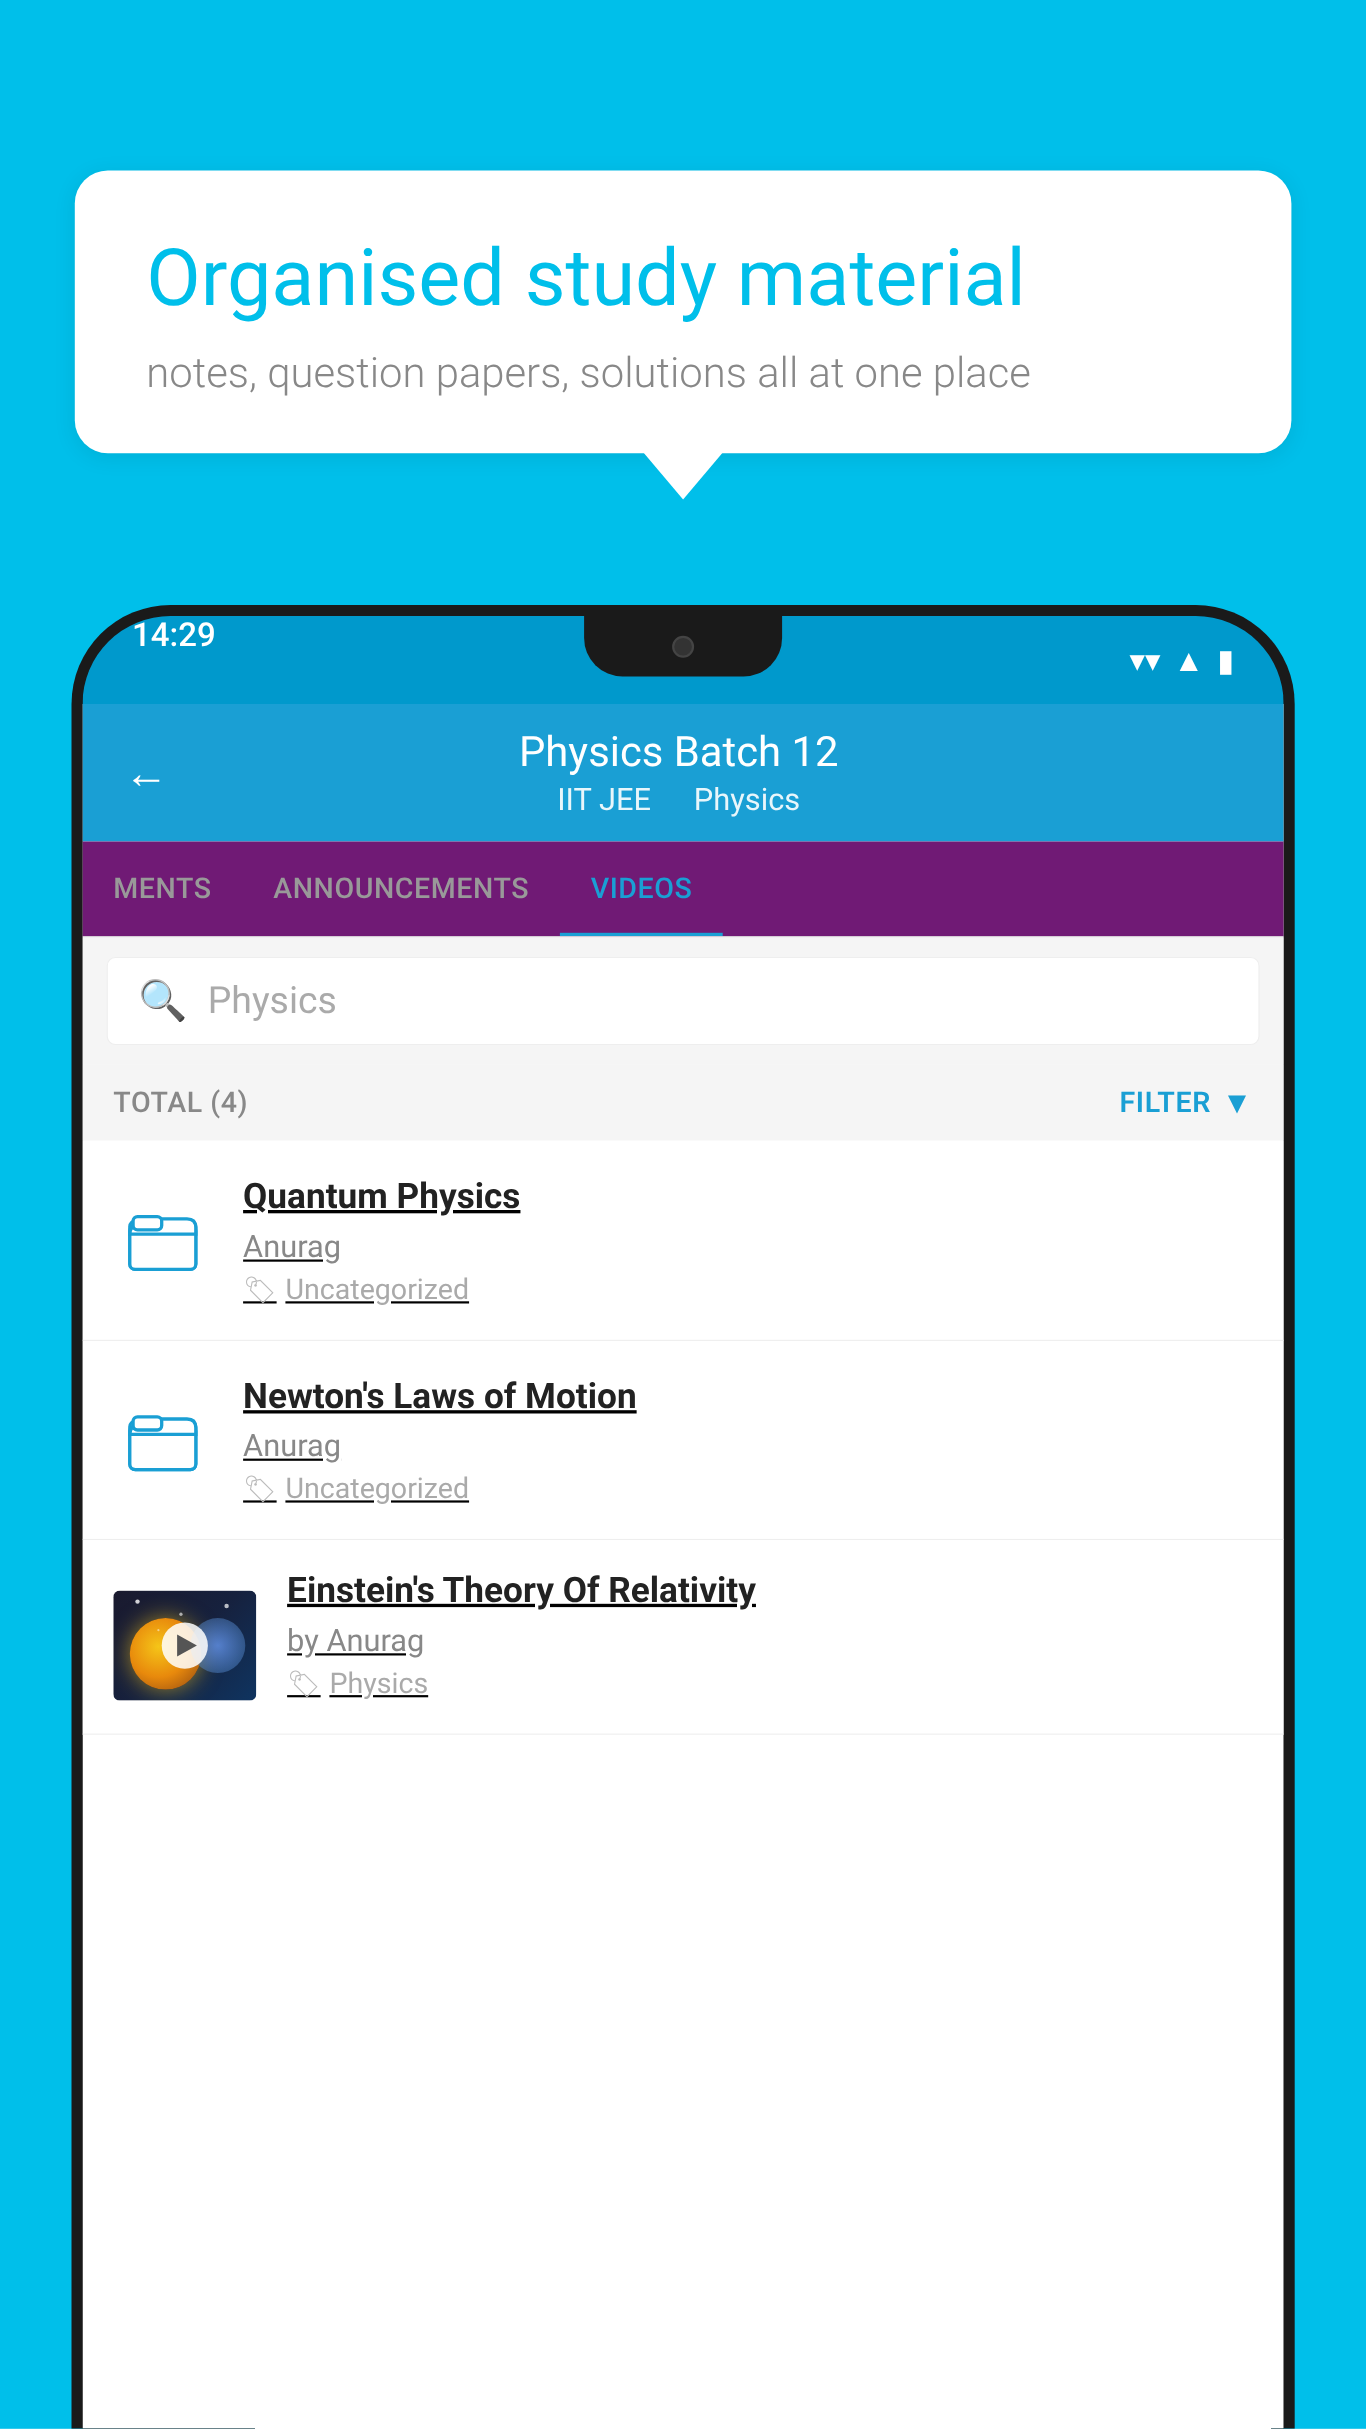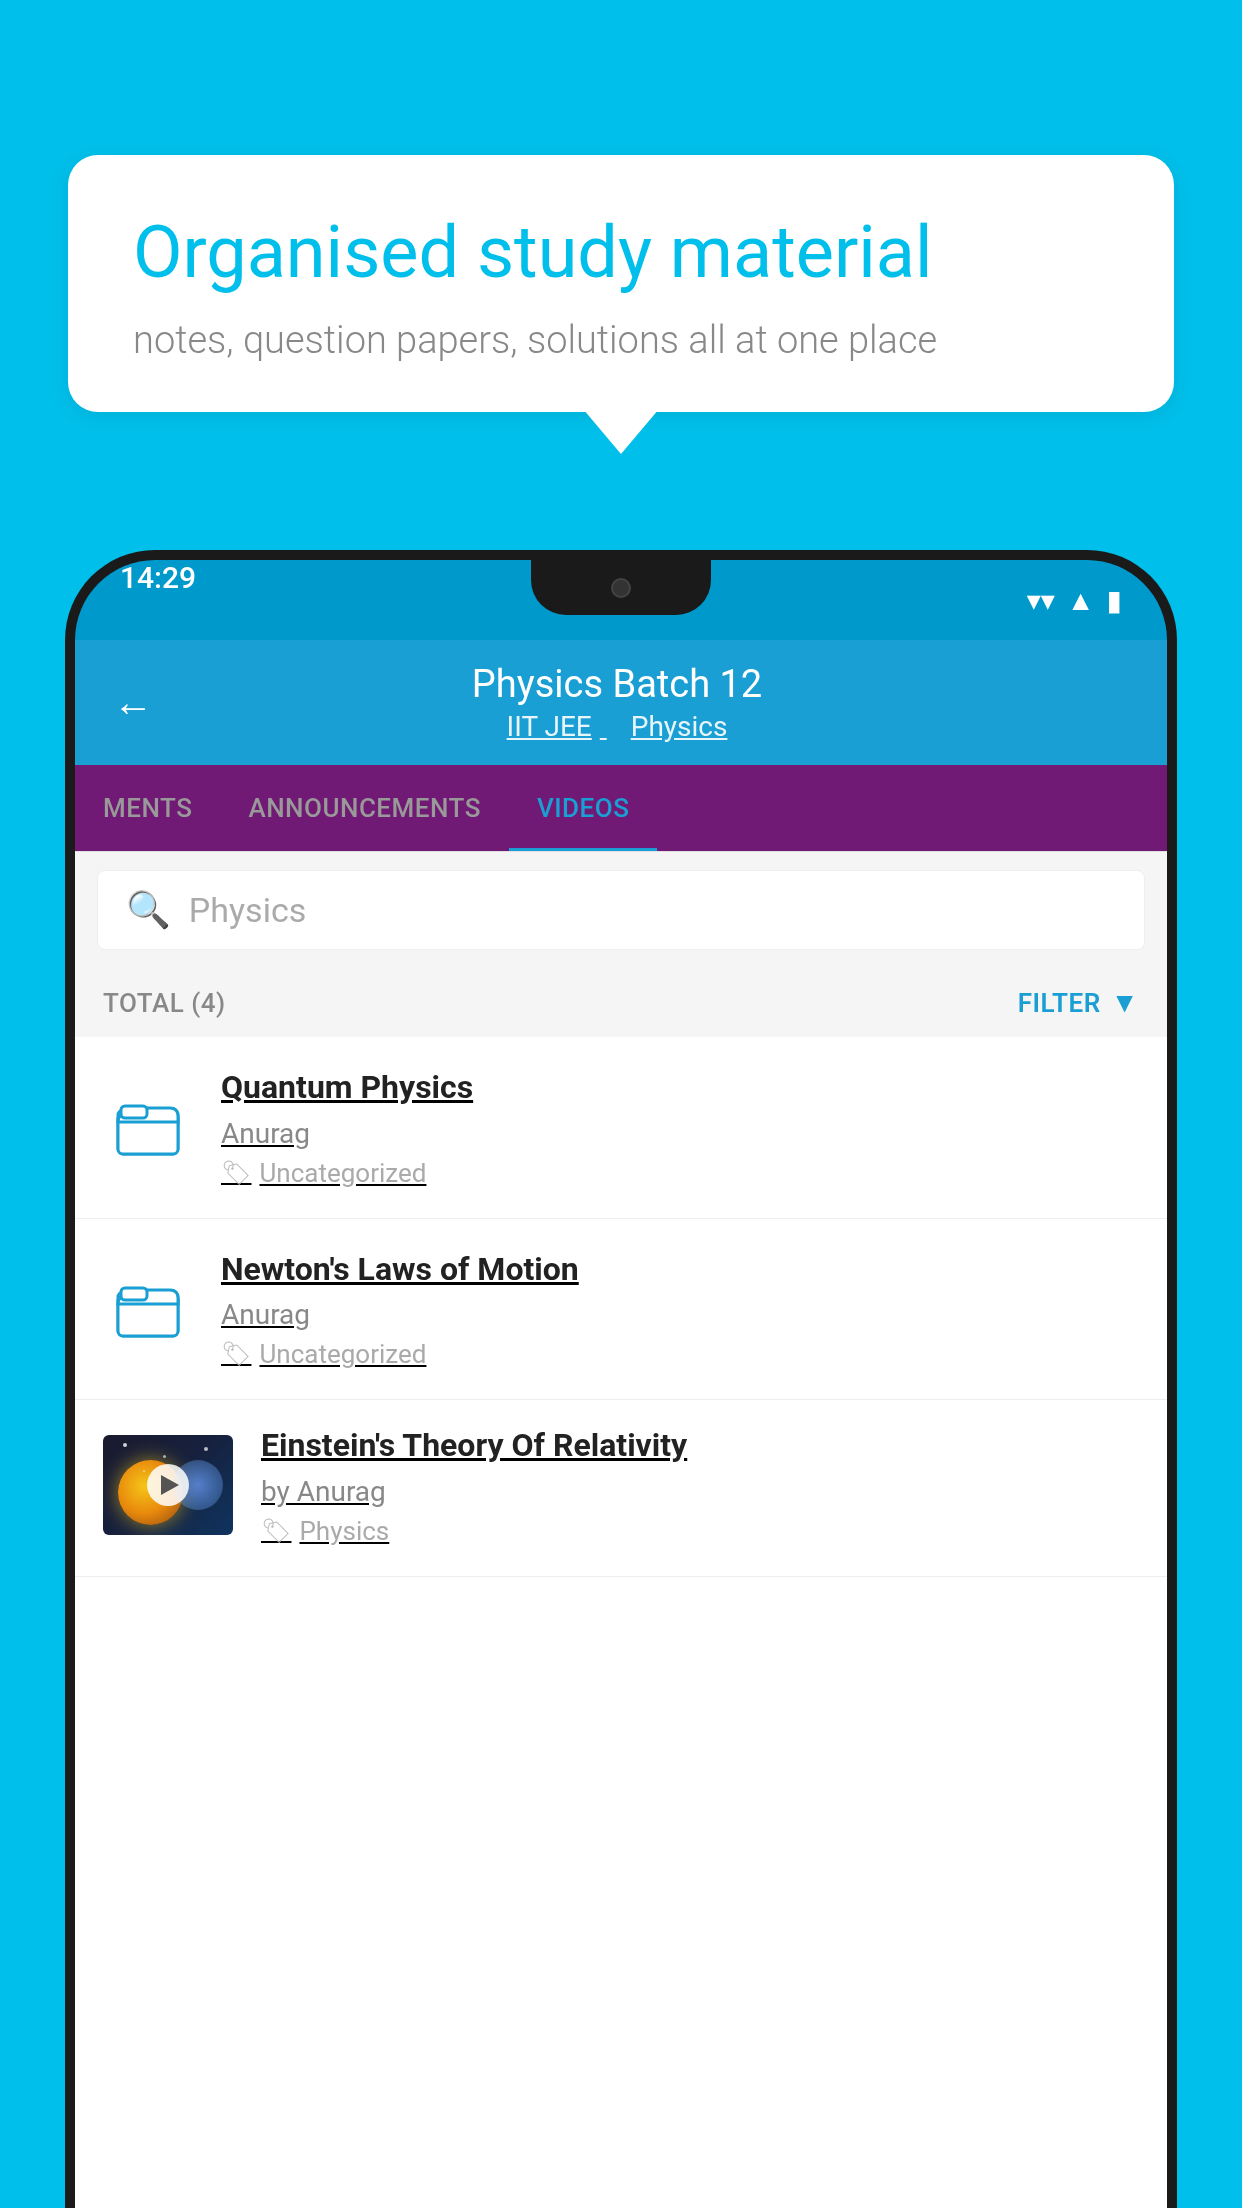--- a/index.html
+++ b/index.html
@@ -160,21 +160,20 @@
     .header-title {
       color: white;
       font-size: 38px;
       font-weight: 400;
     }
 
     .header-subtitle {
       color: rgba(255,255,255,0.9);
       font-size: 28px;
       margin-top: 4px;
-      text-decoration: underline;
     }
 
     .header-subtitle span {
       margin: 0 8px;
     }
 
     
     .tabs-bar {
       background: #701a75;
       display: flex;
@@ -477,21 +476,21 @@
           <div class="video-info">
             <div class="video-title">Newton's Laws of Motion</div>
             <div class="video-author">Anurag</div>
             <div class="video-tag">
               <span class="tag-icon">🏷</span>
               <span>Uncategorized</span>
             </div>
           </div>
         </div>
 
-        <div class="video-item" style="align-items:center; padding-top:25px;">
+        <div class="video-item" style="align-items:flex-end; padding-top:25px;">
           <div class="video-thumb">
             <div class="video-thumb-bg">
 
               <div class="planet-glow"></div>
               <div class="space-glow"></div>
 
               <div style="position:absolute;top:8px;left:20px;width:4px;height:4px;background:white;border-radius:50%;opacity:0.8;"></div>
               <div style="position:absolute;top:20px;left:60px;width:3px;height:3px;background:white;border-radius:50%;opacity:0.6;"></div>
               <div style="position:absolute;top:12px;right:25px;width:4px;height:4px;background:white;border-radius:50%;opacity:0.7;"></div>
               <div style="position:absolute;top:35px;left:40px;width:2px;height:2px;background:white;border-radius:50%;opacity:0.5;"></div>

